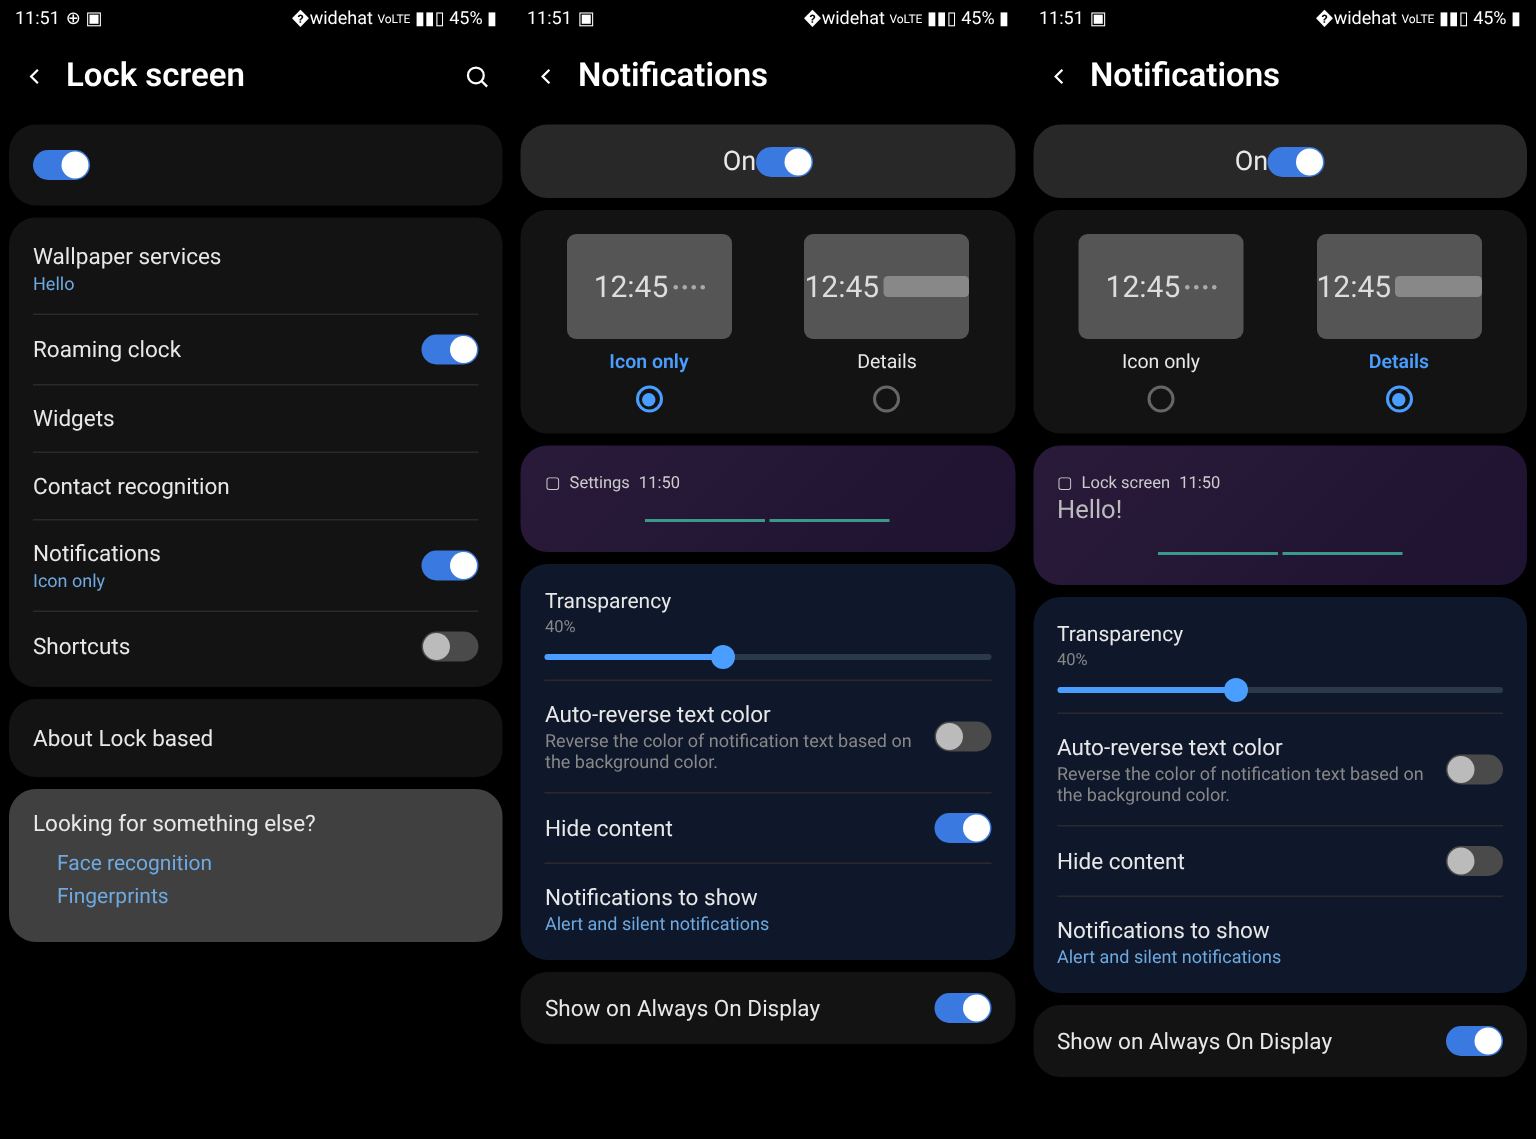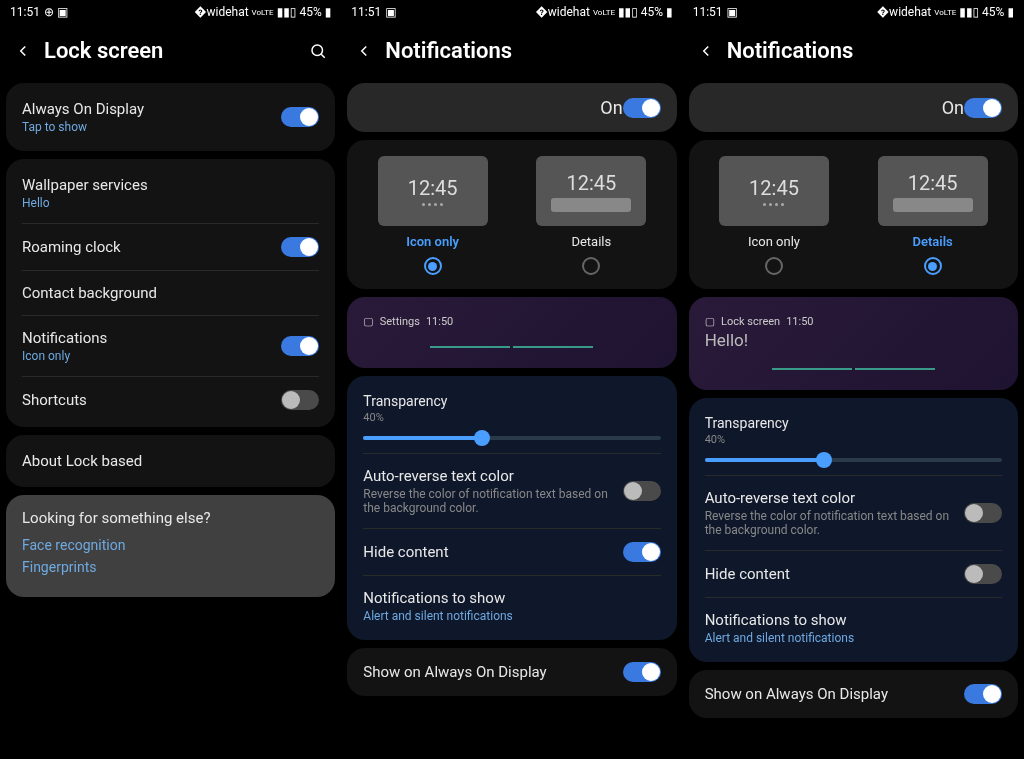--- a/index.html
+++ b/index.html
@@ -77,40 +77,40 @@
   }
   .toggle.on .knob { right:1px; }
   .toggle.off .knob { left:1px; background:#bbb;}
   .looking {
     background:#404040;
     border-radius:18px;
     margin:0 6px 8px;
     padding:14px 16px 16px;
   }
   .looking-title { font-size:15px;color:#e8e8e8;margin-bottom:10px;}
-  .looking-link { font-size:14px;color:#6ea9e0;margin:6px 0;cursor:pointer;}
+  .looking-link { font-size:14px;color:#6ea9e0;margin:6px 16px;cursor:pointer;}
   
   .on-bar {
     background:#282828;
     border-radius:18px;
     margin:0 6px 8px;
     padding:14px 16px;
     display:flex;
     align-items:center;
-    justify-content:flex-end;
+    justify-content:center;
   }
   .on-label{font-size:18px;color:#e8e8e8;}
   .style-chooser{
     background:#131313;border-radius:18px;margin:0 6px 8px;padding:16px 10px 14px;
     display:flex;justify-content:space-around;gap:8px;
   }
   .style-option{display:flex;flex-direction:column;align-items:center;gap:8px;cursor:pointer;}
   .preview-box{
     width:110px;height:70px;background:#555;border-radius:6px;
-    display:flex;flex-direction:column;align-items:center;justify-content:center;gap:3px;
+    display:flex;flex-direction:row;align-items:center;justify-content:center;gap:3px;
   }
   .preview-time{font-size:20px;color:#ddd;}
   .preview-dots{display:flex;gap:3px;}
   .preview-dots span{width:3px;height:3px;border-radius:50%;background:#aaa;}
   .preview-bar{width:80px;height:14px;background:#888;border-radius:3px;}
   .style-label{font-size:13px;}
   .style-label.sel{color:#4a9eff;font-weight:600;}
   .style-radio{width:18px;height:18px;border-radius:50%;border:2px solid #4a9eff;display:flex;align-items:center;justify-content:center;}
   .style-radio.off{border-color:#666;}
   .style-radio .dot{width:9px;height:9px;border-radius:50%;background:#4a9eff;}
@@ -159,24 +159,20 @@
       </svg>
     <div class="header-title">Lock screen</div>
     <svg class="search-ic" viewBox="0 0 24 24">
         <circle cx="11" cy="11" r="7"></circle>
         <line x1="21" y1="21" x2="16" y2="16"></line>
       </svg>
   </div>
 
   <div class="section">
     <div class="row">
-      <div class="row-text">
-        <div class="row-title">Always On Display</div>
-        <div class="row-sub sub-blue">Tap to show</div>
-      </div>
       <div class="toggle on">
           <div class="knob"></div>
         </div>
     </div>
   </div>
 
   <div class="section">
     <div class="row">
       <div class="row-text">
         <div class="row-title">Wallpaper services</div>
@@ -186,21 +182,26 @@
     <div class="row">
       <div class="row-text">
           <div class="row-title">Roaming clock</div>
         </div>
       <div class="toggle on">
           <div class="knob"></div>
         </div>
     </div>
     <div class="row">
       <div class="row-text">
-          <div class="row-title">Contact background</div>
+          <div class="row-title">Widgets</div>
+        </div>
+    </div>
+    <div class="row">
+      <div class="row-text">
+          <div class="row-title">Contact recognition</div>
         </div>
     </div>
     <div class="row">
       <div class="row-text">
         <div class="row-title">Notifications</div>
         <div class="row-sub sub-blue">Icon only</div>
       </div>
       <div class="toggle on">
           <div class="knob"></div>
         </div>

